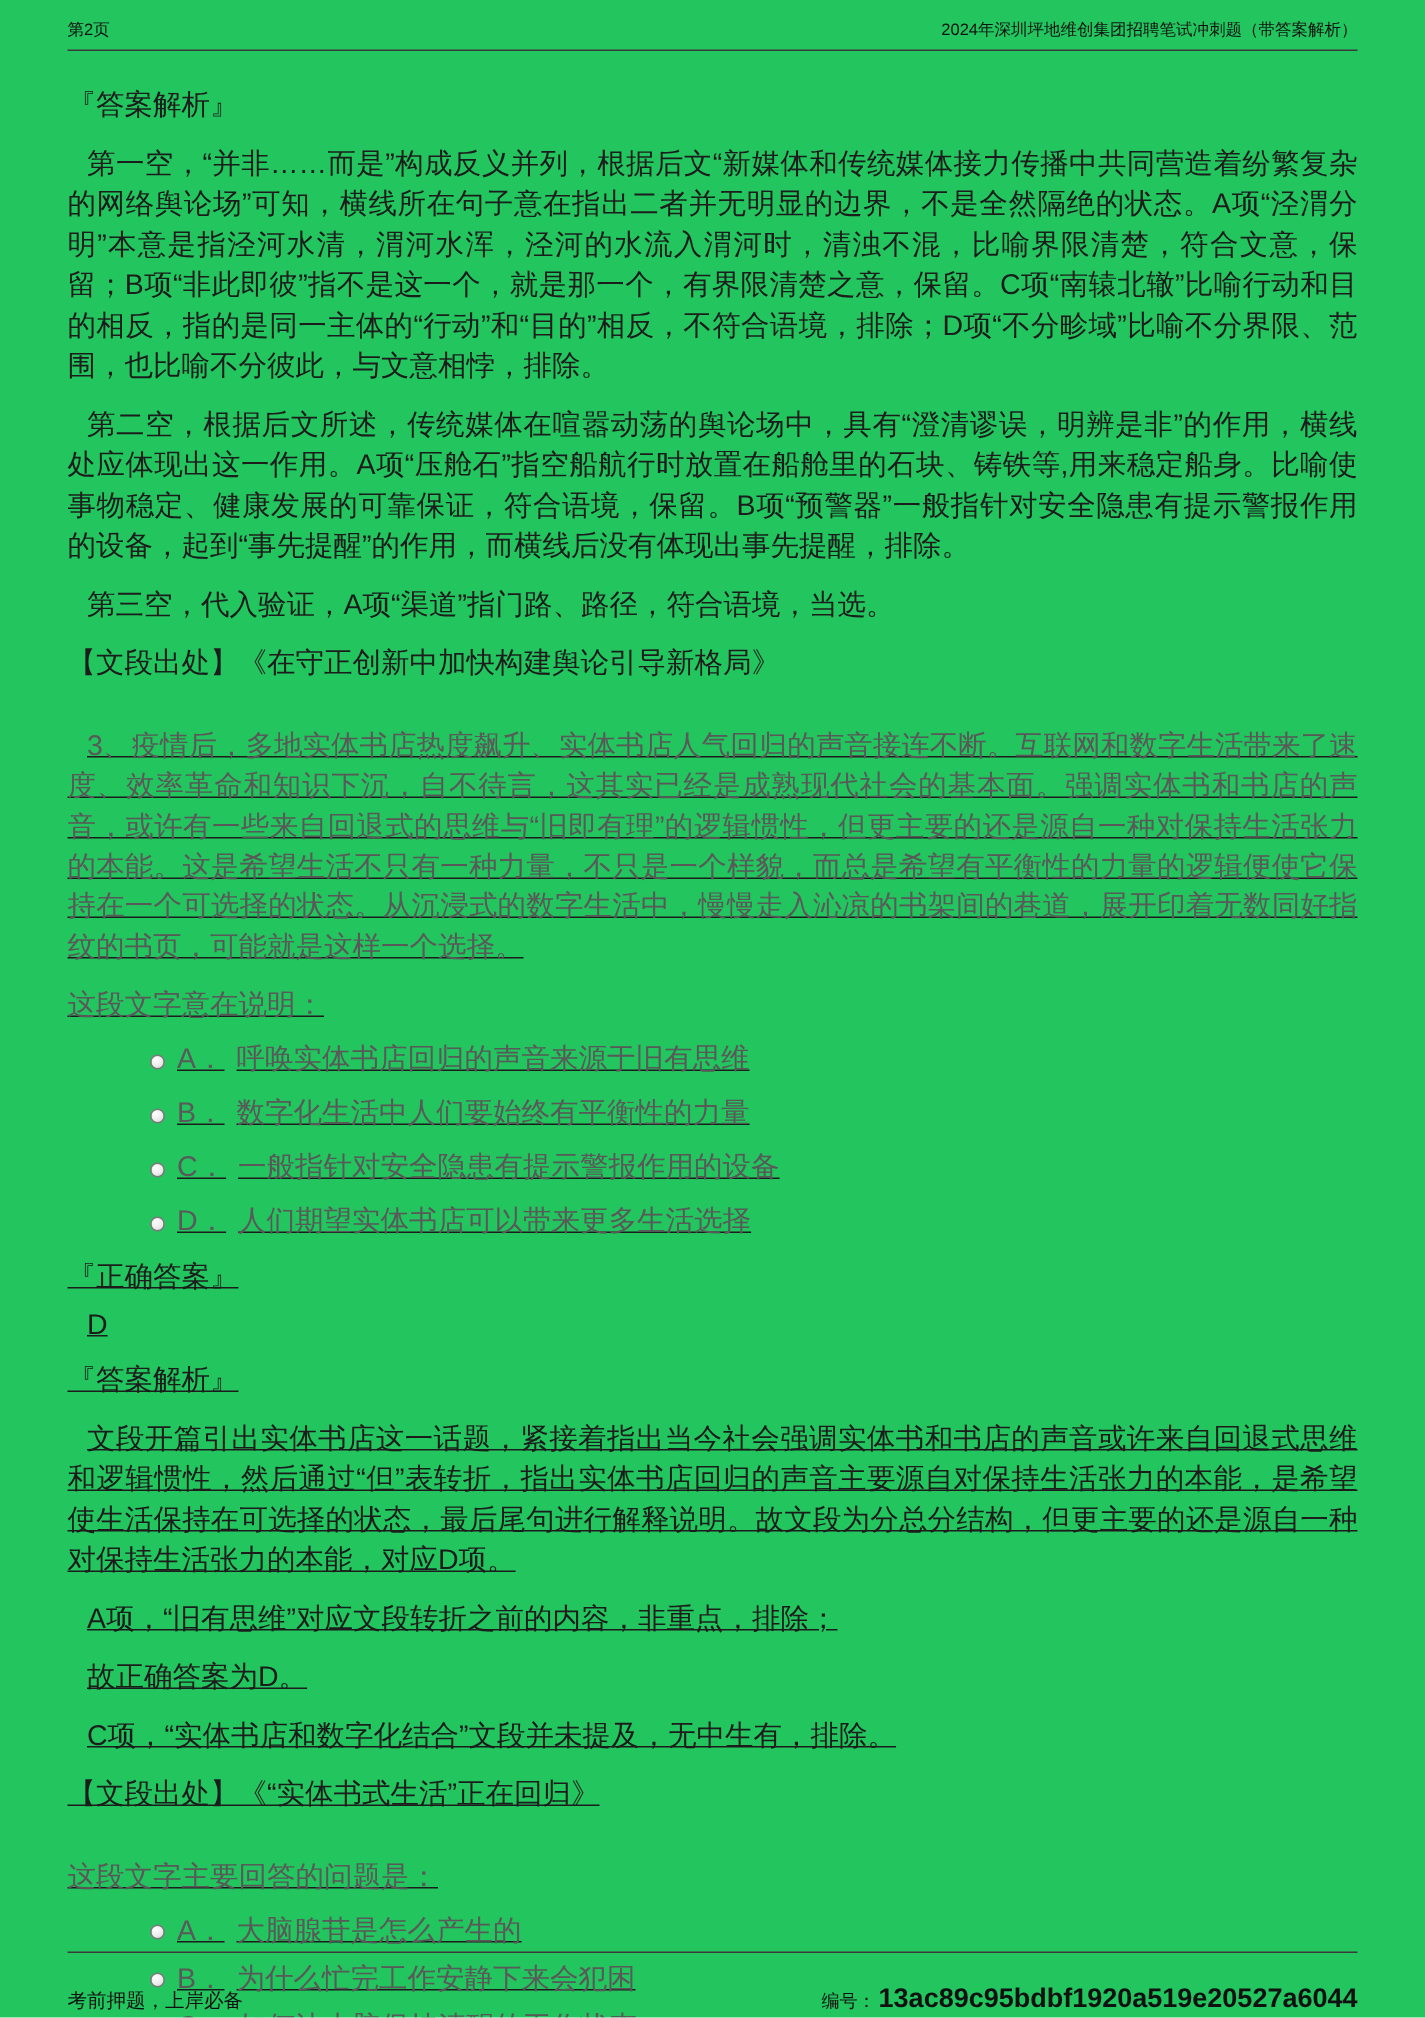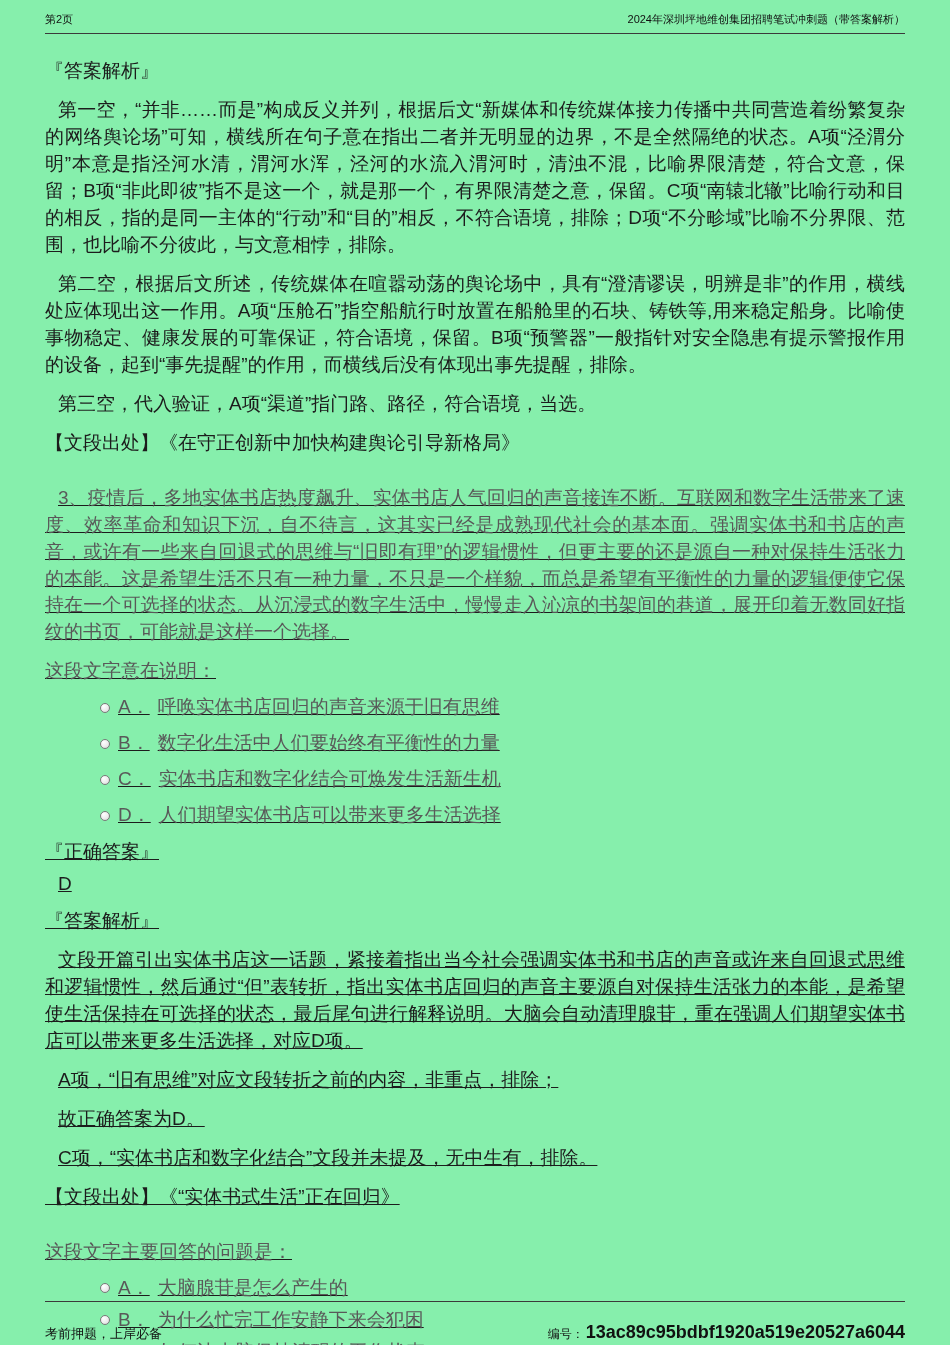--- a/index.html
+++ b/index.html
@@ -1,18 +1,18 @@
 <!DOCTYPE html>
 <html><head>
 <meta charset="utf-8">
 <style>
   * { margin:0; padding:0; box-sizing:border-box; }
   html, body { background:#ffffff; }
   .page {
-    width:950px; height:1345px; position:relative; background:#86efac;
+    width:950px; height:1345px; position:relative; background:#22c55e;
     font-family:"Liberation Sans","DejaVu Sans",sans-serif;
     color:#1c1c1c; overflow:hidden;
   }
   .hdr {
     position:absolute; top:12px; left:45px; right:45px;
     display:flex; justify-content:space-between; align-items:flex-end;
     font-size:11px; color:#111; padding-bottom:6px; border-bottom:1px solid #3a3a3a;
   }
   .body {
     position:absolute; top:46px; left:45px; right:45px;
@@ -74,32 +74,32 @@
           <span class="opt-text">呼唤实体书店回归的声音来源于旧有思维</span>
         </div>
         <div class="opt">
           <span class="radio"></span>
           <span class="opt-label">B．</span>
           <span class="opt-text">数字化生活中人们要始终有平衡性的力量</span>
         </div>
         <div class="opt">
           <span class="radio"></span>
           <span class="opt-label">C．</span>
-          <span class="opt-text">实体书店和数字化结合可焕发生活新生机</span>
+          <span class="opt-text">一般指针对安全隐患有提示警报作用的设备</span>
         </div>
         <div class="opt">
           <span class="radio"></span>
           <span class="opt-label">D．</span>
           <span class="opt-text">人们期望实体书店可以带来更多生活选择</span>
         </div>
       </div>
       <p class="h tight">『正确答案』</p>
       <p class="ans">D</p>
       <p class="h tight">『答案解析』</p>
-      <p class="para indent">文段开篇引出实体书店这一话题，紧接着指出当今社会强调实体书和书店的声音或许来自回退式思维和逻辑惯性，然后通过“但”表转折，指出实体书店回归的声音主要源自对保持生活张力的本能，是希望使生活保持在可选择的状态，最后尾句进行解释说明。大脑会自动清理腺苷，重在强调人们期望实体书店可以带来更多生活选择，对应D项。</p>
+      <p class="para indent">文段开篇引出实体书店这一话题，紧接着指出当今社会强调实体书和书店的声音或许来自回退式思维和逻辑惯性，然后通过“但”表转折，指出实体书店回归的声音主要源自对保持生活张力的本能，是希望使生活保持在可选择的状态，最后尾句进行解释说明。故文段为分总分结构，但更主要的还是源自一种对保持生活张力的本能，对应D项。</p>
       <p class="para indent">A项，“旧有思维”对应文段转折之前的内容，非重点，排除；</p>
       <p class="para indent">故正确答案为D。</p>
       <p class="para indent">C项，“实体书店和数字化结合”文段并未提及，无中生有，排除。</p>
       <p class="para">【文段出处】《“实体书式生活”正在回归》</p>
     </section>
 
     <section class="question">
       <p class="para gray">这段文字主要回答的问题是：</p>
       <div class="options">
         <div class="opt">

